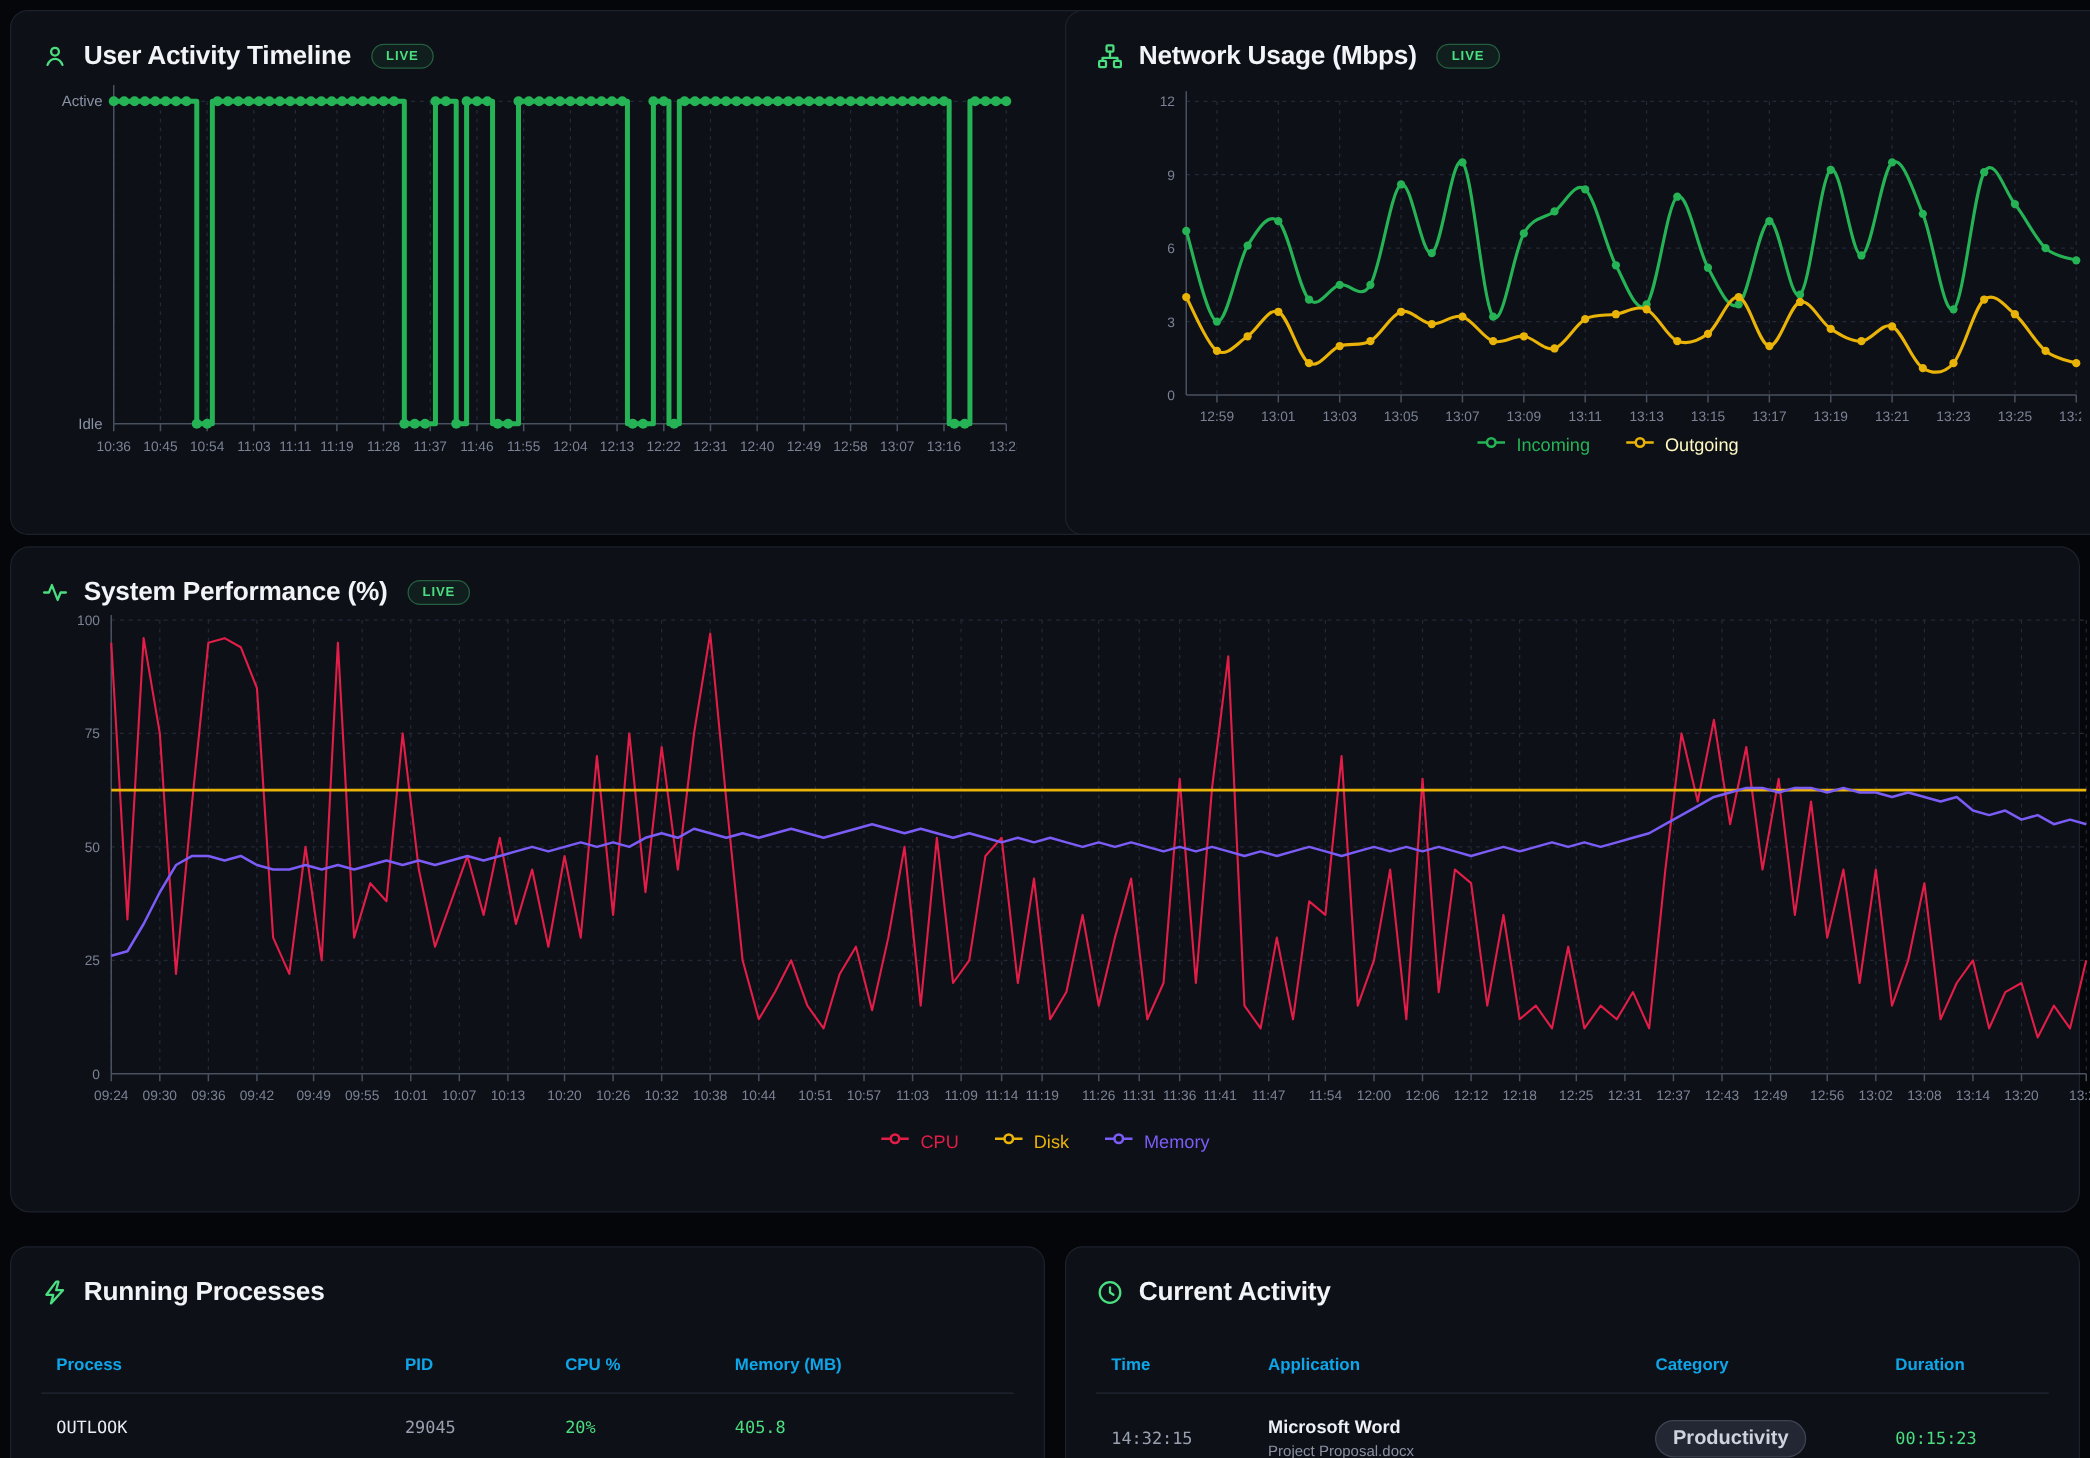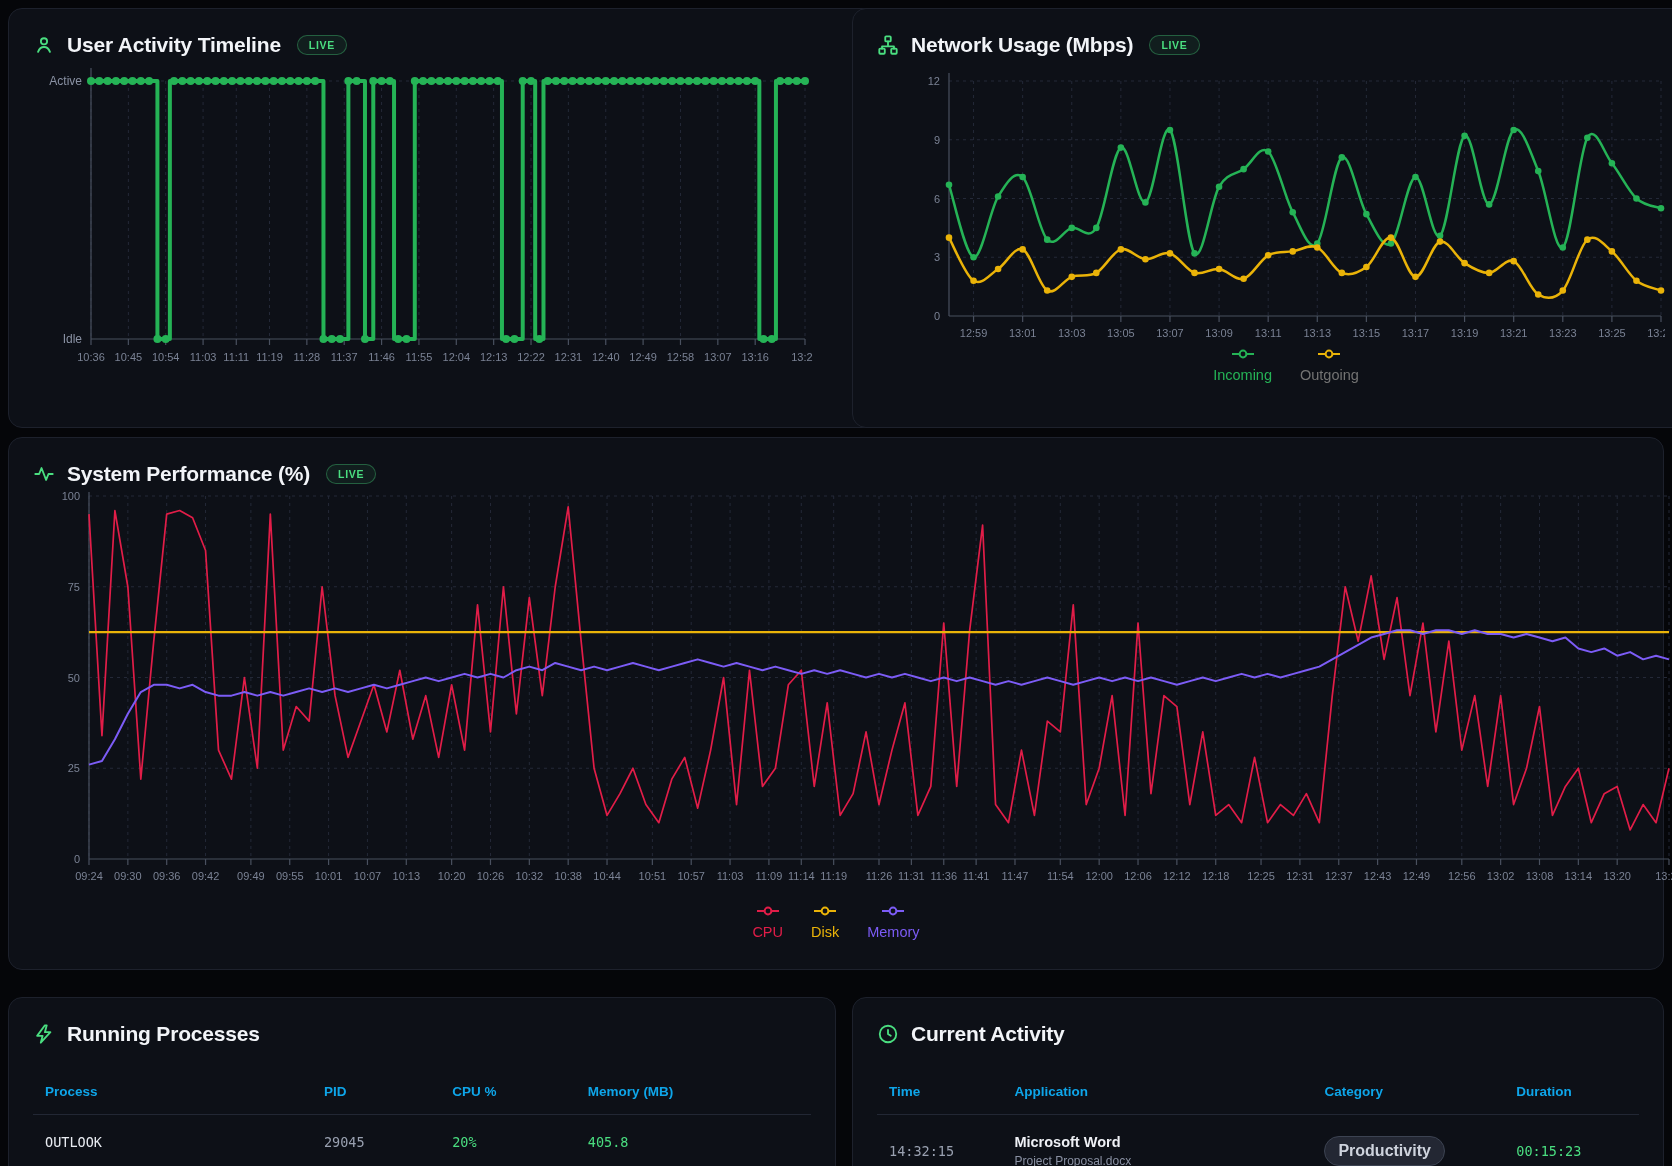--- a/index.html
+++ b/index.html
@@ -11,21 +11,21 @@
     border:1px solid rgba(74,222,128,0.35);border-radius:999px;padding:3px 11px;letter-spacing:0.7px;margin-left:4px;}
   .icon{display:flex;align-items:center;}
   .icon svg{stroke:#4ade80;fill:none;stroke-width:2;stroke-linecap:round;stroke-linejoin:round;}
   .chart{position:absolute;}
   text.tick{fill:#7a8294;font-size:11px;font-family:"Liberation Sans",sans-serif;}
   text.ylab{fill:#8a92a4;font-size:12px;font-family:"Liberation Sans",sans-serif;}
   .grid{stroke:#242938;stroke-dasharray:3 4;stroke-width:1;}
   .axisline{stroke:#49505f;stroke-width:1.2;}
   .tickmark{stroke:#49505f;stroke-width:1.2;}
   .legend{position:absolute;left:0;right:0;display:flex;justify-content:center;gap:28px;}
-  .legend-item{display:flex;align-items:center;gap:8px;font-size:14.5px;font-weight:500;flex-direction:column;}
+  .legend-item{display:flex;gap:8px;font-size:14.5px;font-weight:500;}
   .tbl{position:absolute;left:24px;right:24px;}
   .thead{display:grid;color:#0ea5e9;font-size:13.5px;font-weight:600;padding:0 12px 15px 12px;
     border-bottom:1px solid #222734;}
   .trow{display:grid;align-items:center;padding:19px 12px;}
   .cols-proc{grid-template-columns:37% 17% 18% 28%;}
   .cols-act{grid-template-columns:17% 42% 26% 15%;}
   .mono{font-family:"DejaVu Sans Mono",monospace;font-size:13.5px;}
   .c-white{color:#e9ecf2;}
   .c-gray{color:#99a0b0;}
   .c-green{color:#4ade80;}
@@ -344,26 +344,26 @@
       <line x1="1" y1="5" x2="23" y2="5" stroke="#25b356" stroke-width="2"></line>
       <circle cx="12" cy="5" r="3.4" fill="#0d1017" stroke="#25b356" stroke-width="2"></circle>
         </svg>
       <span style="color:#25b356">Incoming</span>
       </div>
       <div class="legend-item">
         <svg width="24" height="10" viewBox="0 0 24 10">
       <line x1="1" y1="5" x2="23" y2="5" stroke="#eab308" stroke-width="2"></line>
       <circle cx="12" cy="5" r="3.4" fill="#0d1017" stroke="#eab308" stroke-width="2"></circle>
         </svg>
-      <span style="color:#737373">Outgoing</span>
+      <span style="color:#fef9c3">Outgoing</span>
       </div>
     </div>
 </div>
 
-<div class="panel" style="left:8px;top:437px;width:1656px;height:533px;">
+<div class="panel" style="left:8px;top:437px;width:1656px;height:533px;border-radius:16px;">
   <div class="panel-header">
     <span class="icon">
       <svg width="22" height="22" viewBox="0 0 24 24">
           <path d="M2.5 12h4.2l2.6-6.5 5 13 2.6-6.5h4.6"></path>
         </svg>
     </span>
     <span class="panel-title">System Performance (%)</span>
     <span class="live">LIVE</span>
   </div>
   <svg id="system-svg" class="chart" style="left:24px;top:48px;" width="1640" height="412" viewBox="0 0 1640 412">

